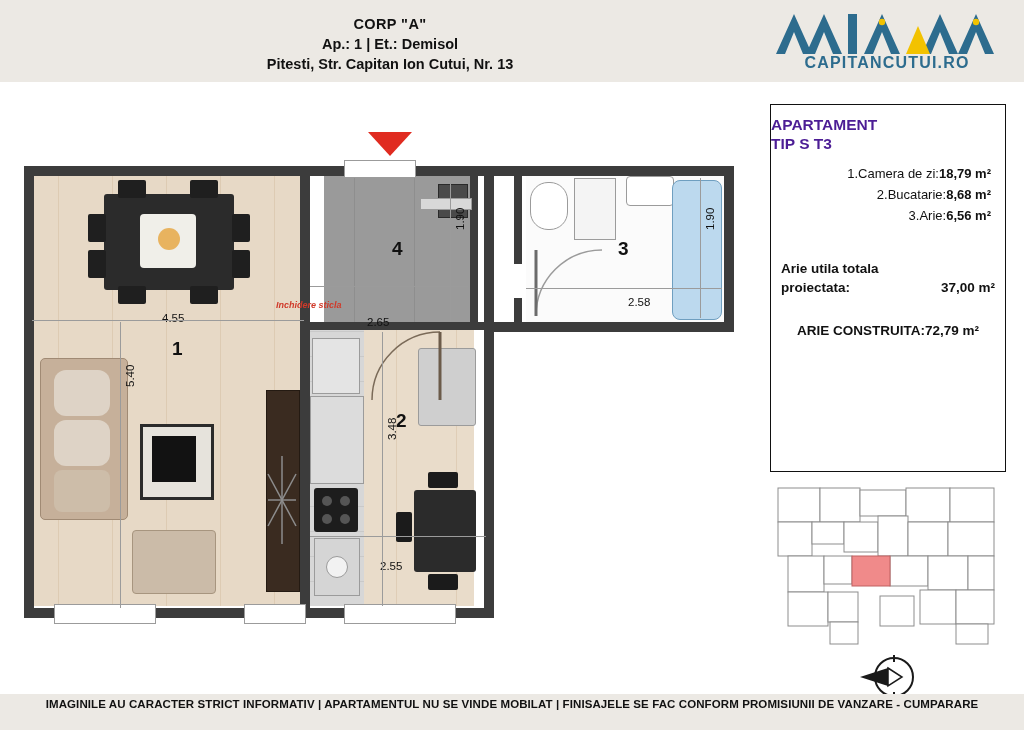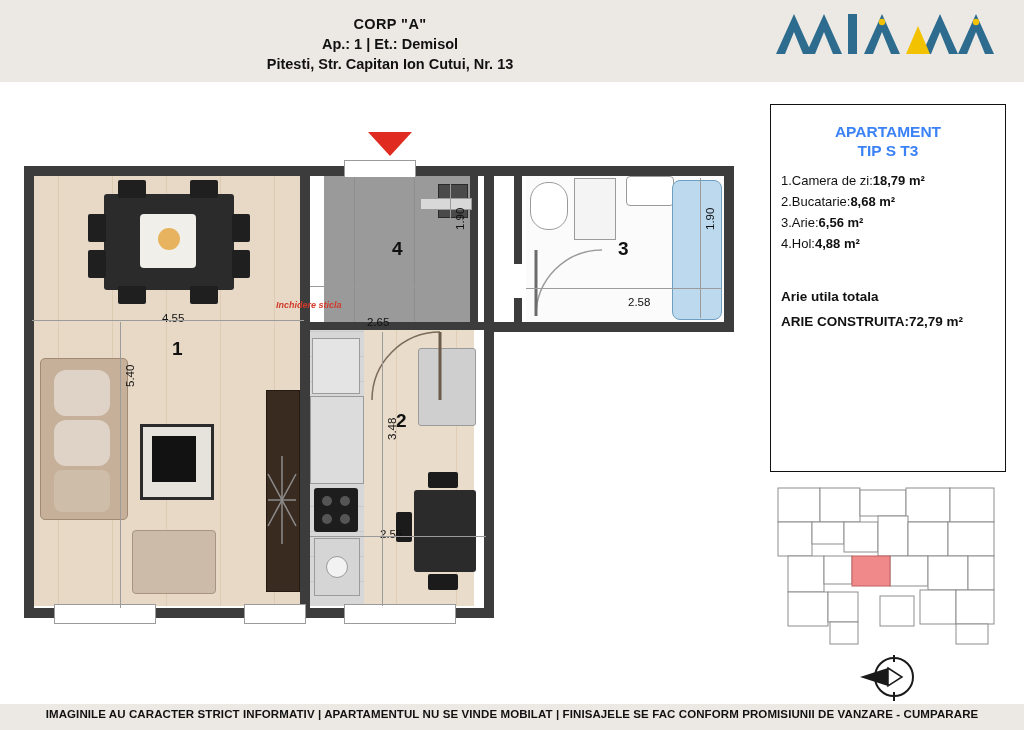--- a/index.html
+++ b/index.html
@@ -27,53 +27,53 @@
     position:absolute;right:22px;top:10px;width:230px;height:66px;
   }
   .logo-mark{position:absolute;left:0;top:0;width:230px;height:46px;}
   .logo-site{
     position:absolute;left:0;top:44px;width:230px;text-align:center;
     color:#2d6c8e;font-weight:bold;font-size:16px;letter-spacing:1.2px;
   }
 
   
   .footer{
-    position:absolute;left:0;bottom:0;width:1024px;height:26px;
+    position:absolute;left:0;bottom:0;width:1024px;height:36px;
     background:#ece9e4;
   }
   .footer-text{
     position:absolute;left:0;top:4px;width:1024px;text-align:center;
     font-size:11.5px;font-weight:bold;color:#111;letter-spacing:.1px;
   }
 
   
   .info-box{
     position:absolute;left:770px;top:104px;width:234px;height:366px;
     border:1px solid #111;background:#fff;
   }
   .info-title{
-    text-align:center;font-weight:bold;font-size:15.5px;color:#3b82f6;
-    margin-top:17px;line-height:19px;
+    font-weight:bold;font-size:15.5px;color:#4c1d95;
+    margin-top:10px;line-height:19px;
   }
   .room-list{margin:10px 8px 0 10px;}
   .room-row{
-    display:flex;justify-content:flex-start;align-items:baseline;
+    display:flex;justify-content:flex-end;align-items:baseline;
     font-size:13px;color:#111;line-height:21px;
   }
   .room-row .nm{white-space:nowrap;}
   .room-row .ar{font-weight:bold;padding-right:6px;}
   .totals{margin:34px 10px 0 10px;}
   .tot-line{font-size:13.5px;font-weight:bold;color:#111;line-height:18px;}
   .tot-row{
     display:flex;justify-content:space-between;
     font-size:13.5px;font-weight:bold;color:#111;margin-top:2px;
   }
   .tot-row2{
-    display:flex;justify-content:flex-start;
-    font-size:13.5px;font-weight:bold;color:#111;margin-top:8px;
+    display:flex;justify-content:center;
+    font-size:13.5px;font-weight:bold;color:#111;margin-top:28px;
   }
 
   
   .keyplan{
     position:absolute;left:770px;top:480px;width:234px;height:170px;
     background:#fff;
   }
   .keyplan svg{display:block;}
 
   
@@ -152,20 +152,21 @@
             <polygon points="150,44 168,4 186,44 177,44 168,22 159,44"></polygon>
             <polygon points="186,44 204,4 222,44 213,44 204,22 195,44"></polygon>
           </g>
           <g fill="#f2c200">
             <circle cx="110" cy="12" r="3.2"></circle>
             <circle cx="204" cy="12" r="3.2"></circle>
             <polygon points="134,44 146,16 158,44"></polygon>
           </g>
         </svg>
       </div>
+      <div class="logo-site">CAPITANCUTUI.RO</div>
     </div>
   </div>
 
   <div class="info-box">
     <div class="info-title">
       <div>APARTAMENT</div>
       <div>TIP S T3</div>
     </div>
 
     <div class="room-list">
@@ -174,28 +175,28 @@
         <span class="ar">18,79 m²</span>
       </div>
       <div class="room-row">
         <span class="nm"><span>2.</span><span>Bucatarie:</span></span>
         <span class="ar">8,68 m²</span>
       </div>
       <div class="room-row">
         <span class="nm"><span>3.</span><span>Arie:</span></span>
         <span class="ar">6,56 m²</span>
       </div>
-      <div class="room-row">
-        <span class="nm"><span>4.</span><span>Hol:</span></span>
-        <span class="ar">4,88 m²</span>
-      </div>
     </div>
 
     <div class="totals">
       <div class="tot-line">Arie utila totala</div>
+      <div class="tot-row">
+        <span>proiectata:</span>
+        <span>37,00 m²</span>
+      </div>
       <div class="tot-row2">
         <span>ARIE CONSTRUITA:</span>
         <span>72,79 m²</span>
       </div>
     </div>
   </div>
 
   <div class="keyplan">
     <svg width="234" height="170" viewBox="0 0 234 170">
       <g stroke="#8d8d8d" stroke-width="1" fill="#ffffff">
@@ -351,21 +352,21 @@
 
     <div class="furn" style="left:356px;top:178px;width:72px;height:72px;">
       <svg width="72" height="72" viewBox="0 0 72 72">
         <path d="M70 2 A68 68 0 0 0 2 70" fill="none" stroke="#7a6a58" stroke-width="1.5"></path>
         <line x1="70" y1="2" x2="70" y2="70" stroke="#6b5b4a" stroke-width="3"></line>
       </svg>
     </div>
 
     <div class="rnum" style="left:382px;top:258px;">2</div>
     <div class="dim vert" style="left:372px;top:288px;">3.48</div>
-    <div class="dim" style="left:366px;top:376px;text-align:right;">2.55</div>
+    <div class="dim" style="left:366px;top:408px;text-align:right;">2.55</div>
     <div class="hairline-v" style="left:368px;top:180px;height:274px;"></div>
     <div class="hairline" style="left:296px;top:384px;width:176px;"></div>
   </div>
 
   <div class="footer">
     <div class="footer-text">IMAGINILE AU CARACTER STRICT INFORMATIV | APARTAMENTUL NU SE VINDE MOBILAT | FINISAJELE SE FAC CONFORM PROMISIUNII DE VANZARE - CUMPARARE</div>
   </div>
 
 </div>
 

